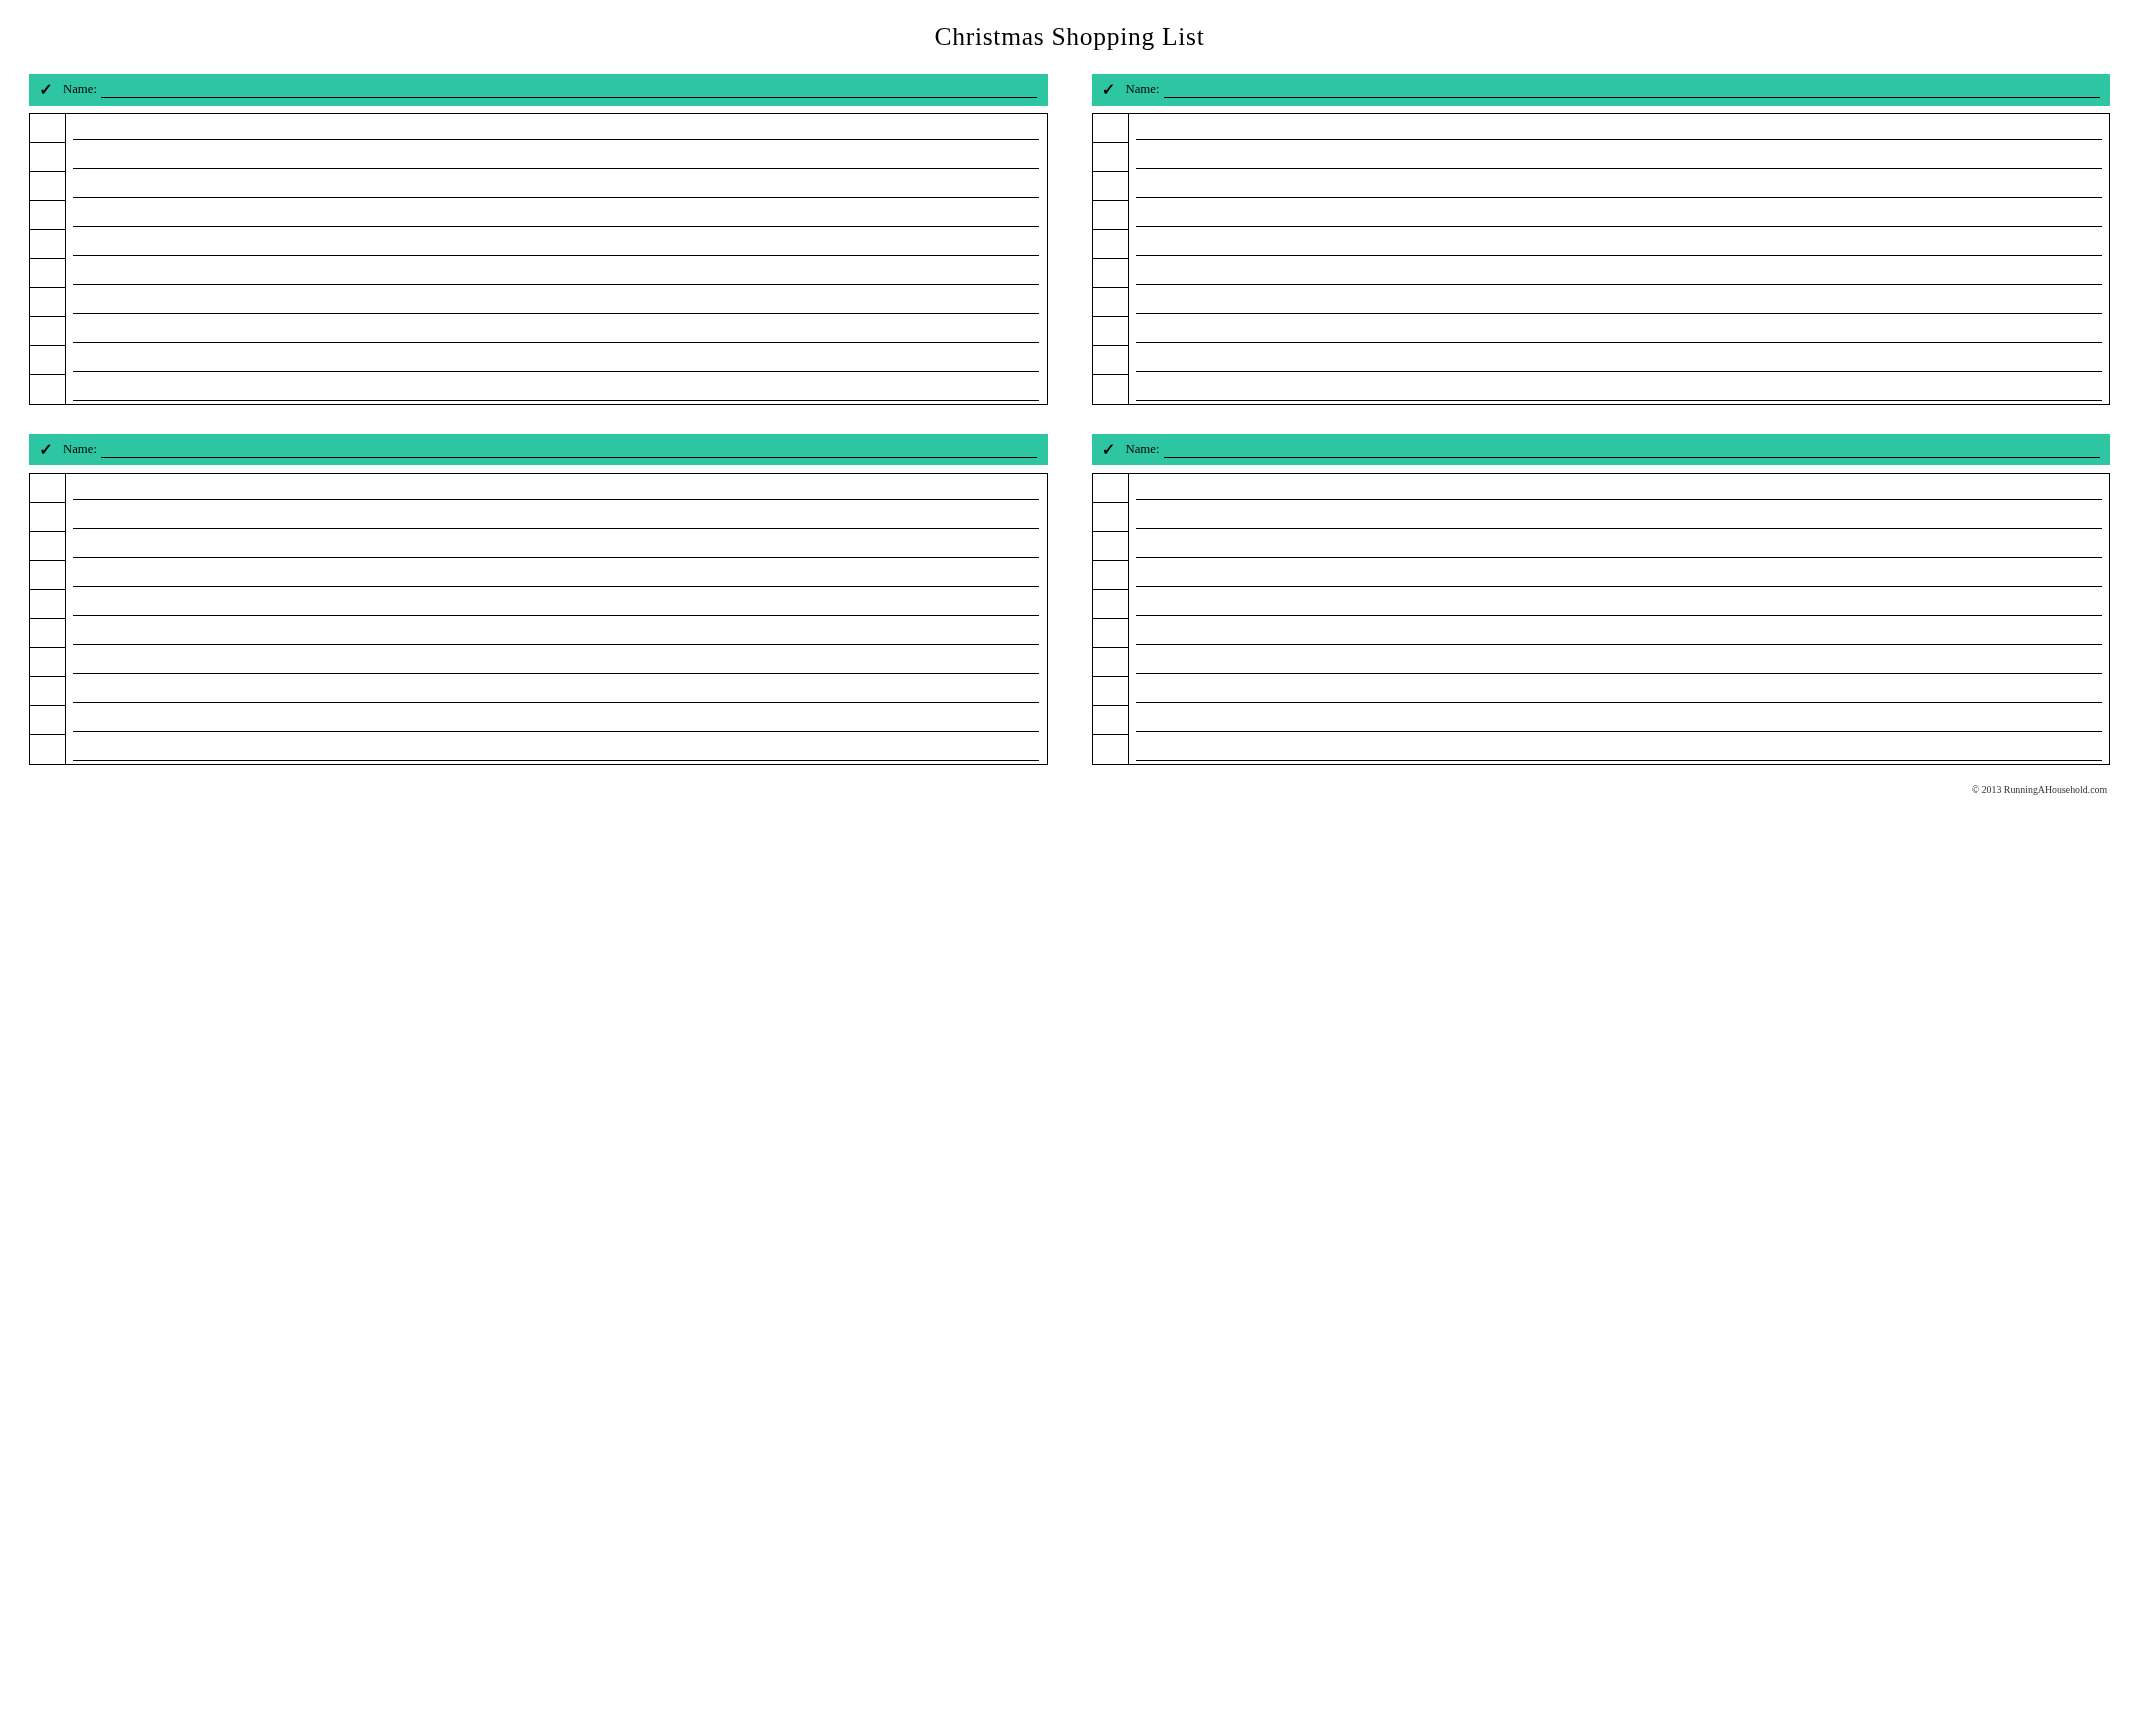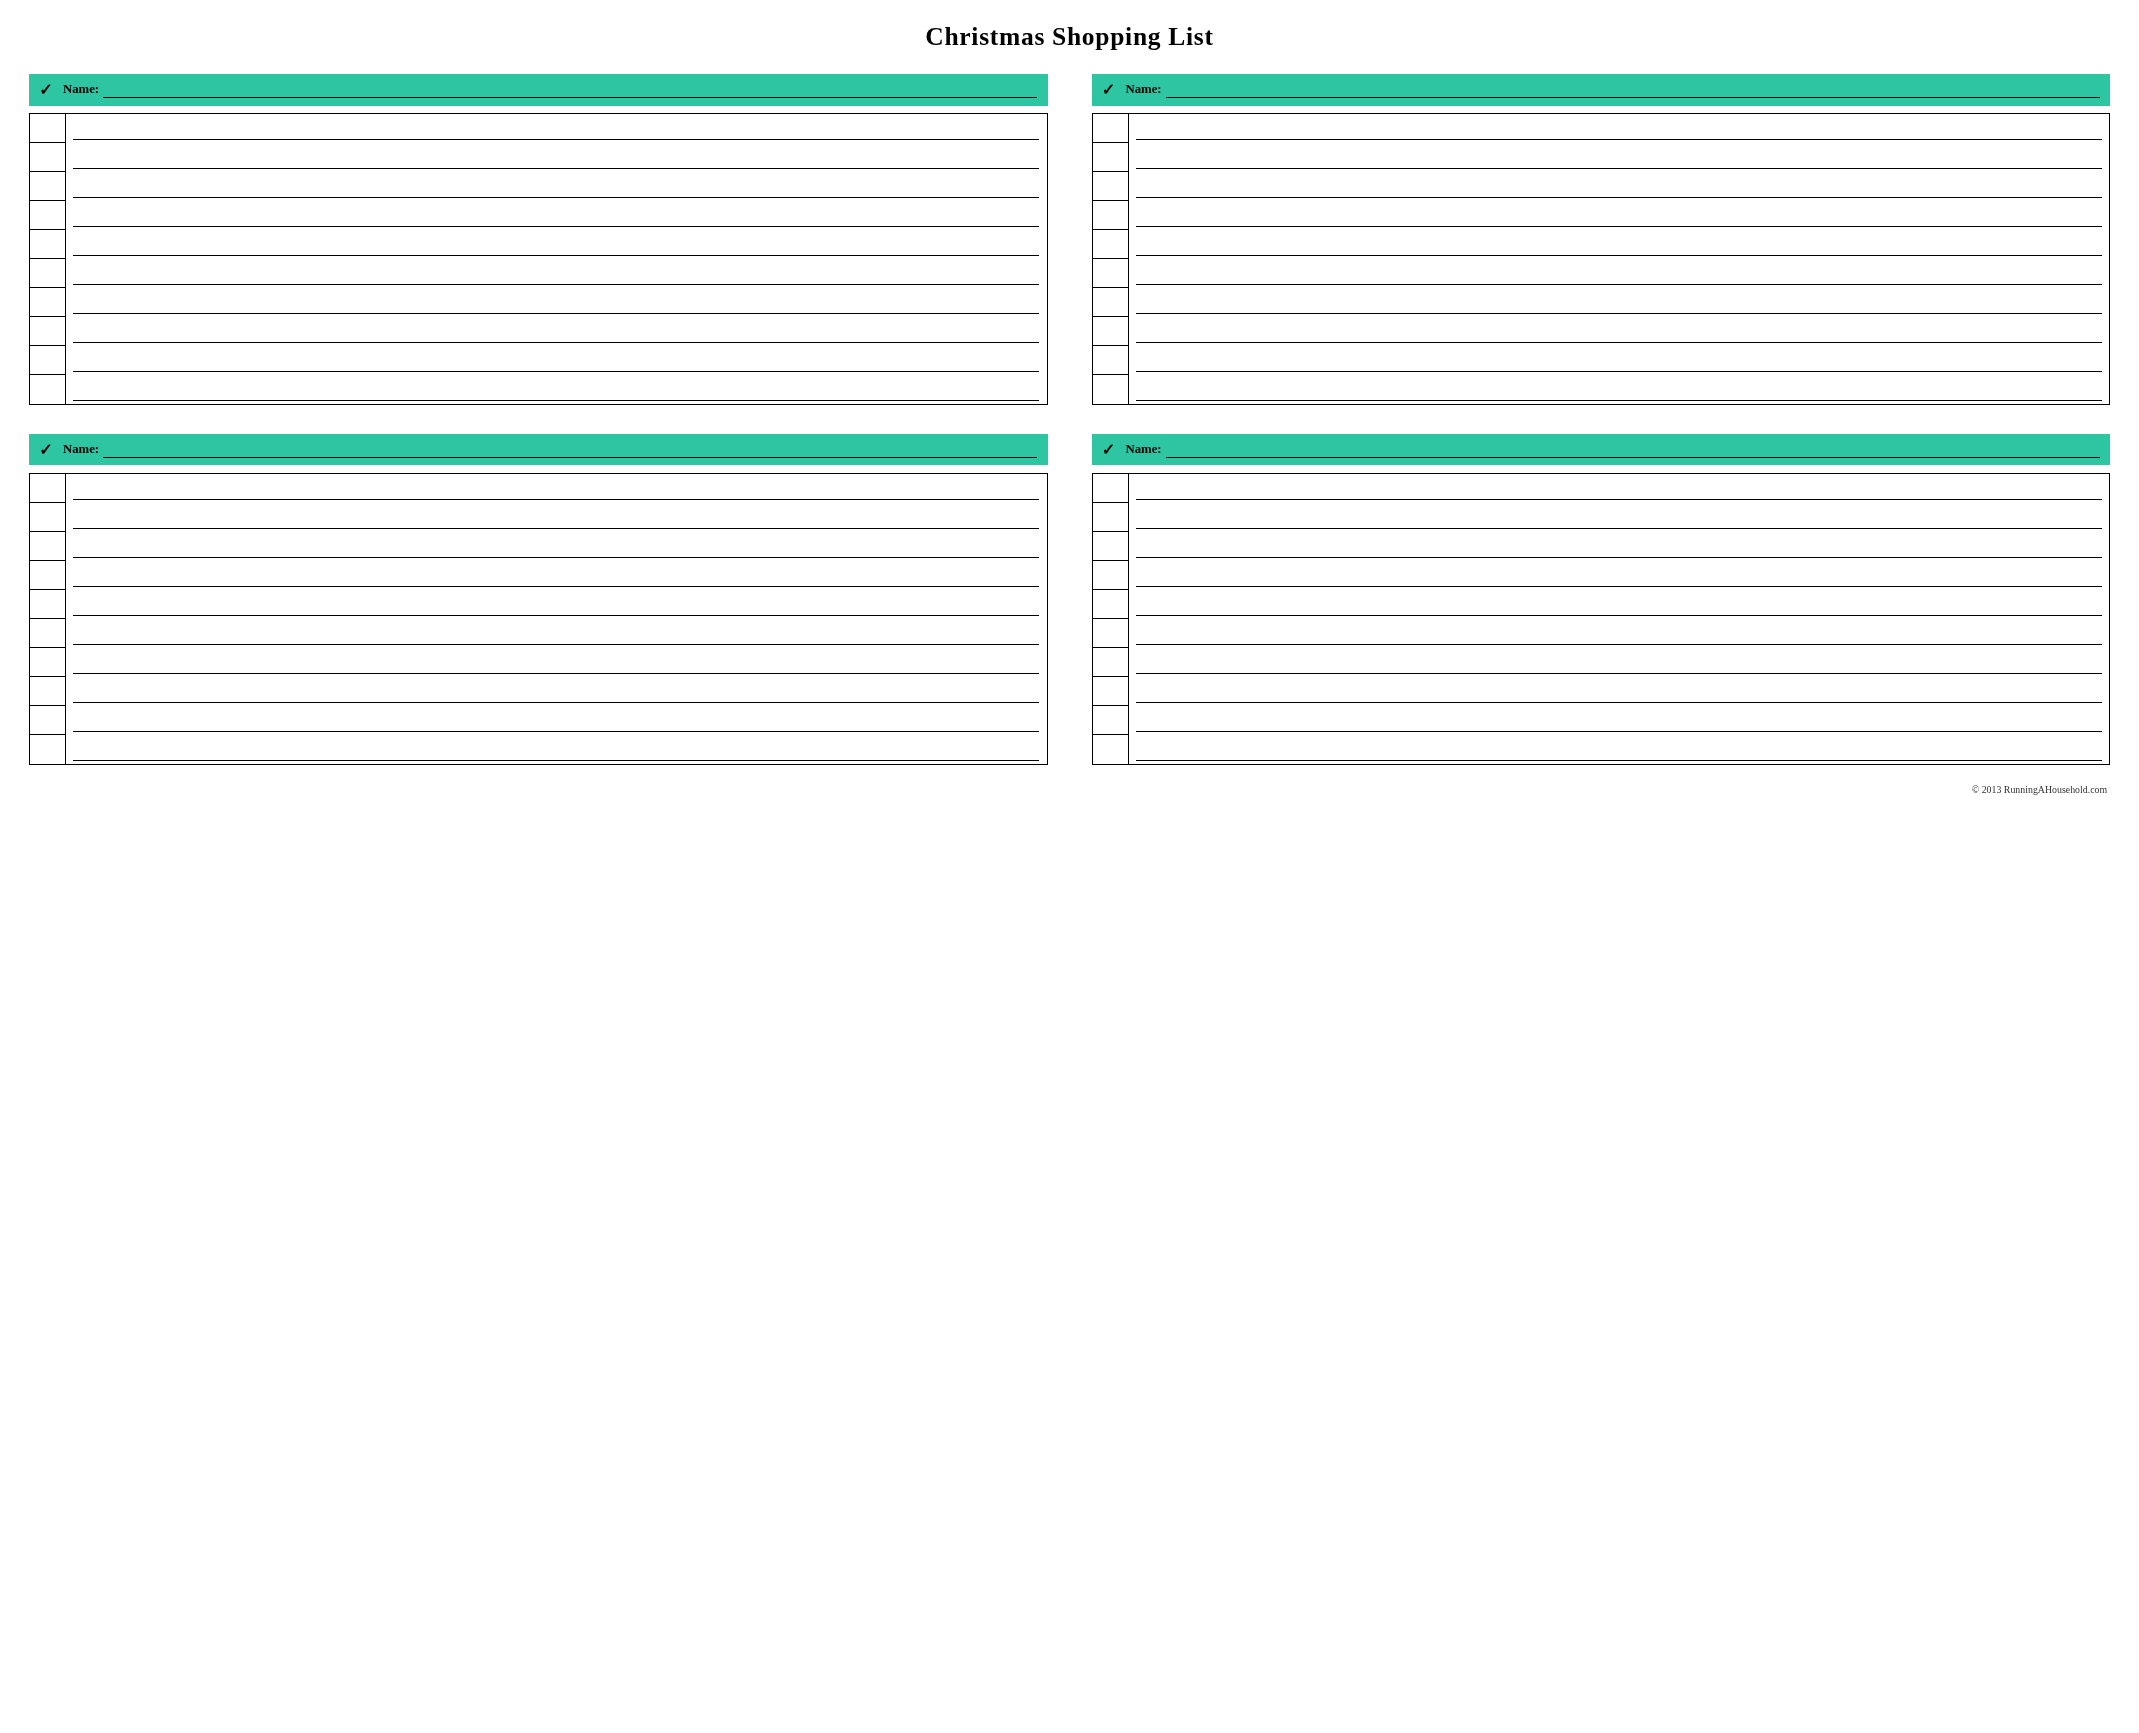--- a/index.html
+++ b/index.html
@@ -12,21 +12,21 @@
       background: #fff;
       font-family: Georgia, 'Times New Roman', serif;
       width: 100%;
       min-height: 100vh;
       padding: 22px 29px 14.5px 29px;
     }
 
     .page-title {
       text-align: center;
       font-size: 2.2em;
-      font-weight: bold;
+      font-weight: normal;
       margin-bottom: 22px;
       letter-spacing: 0.7px;
     }
 
     .grid {
       display: grid;
       grid-template-columns: 1fr 1fr;
       gap: 29px 44px;
       margin-bottom: 14.5px;
     }
@@ -46,21 +46,21 @@
 
     .checkmark {
       font-size: 1.4em;
       color: #000;
       margin-right: 10.2px;
       font-weight: bold;
     }
 
     .name-label {
       font-size: 1.1em;
-      font-weight: bold;
+      font-weight: normal;
       color: #000;
       margin-right: 4.4px;
     }
 
     .name-underline {
       flex: 1;
       border-bottom: 1.5px solid #000;
       height: 16px;
       display: inline-block;
     }

